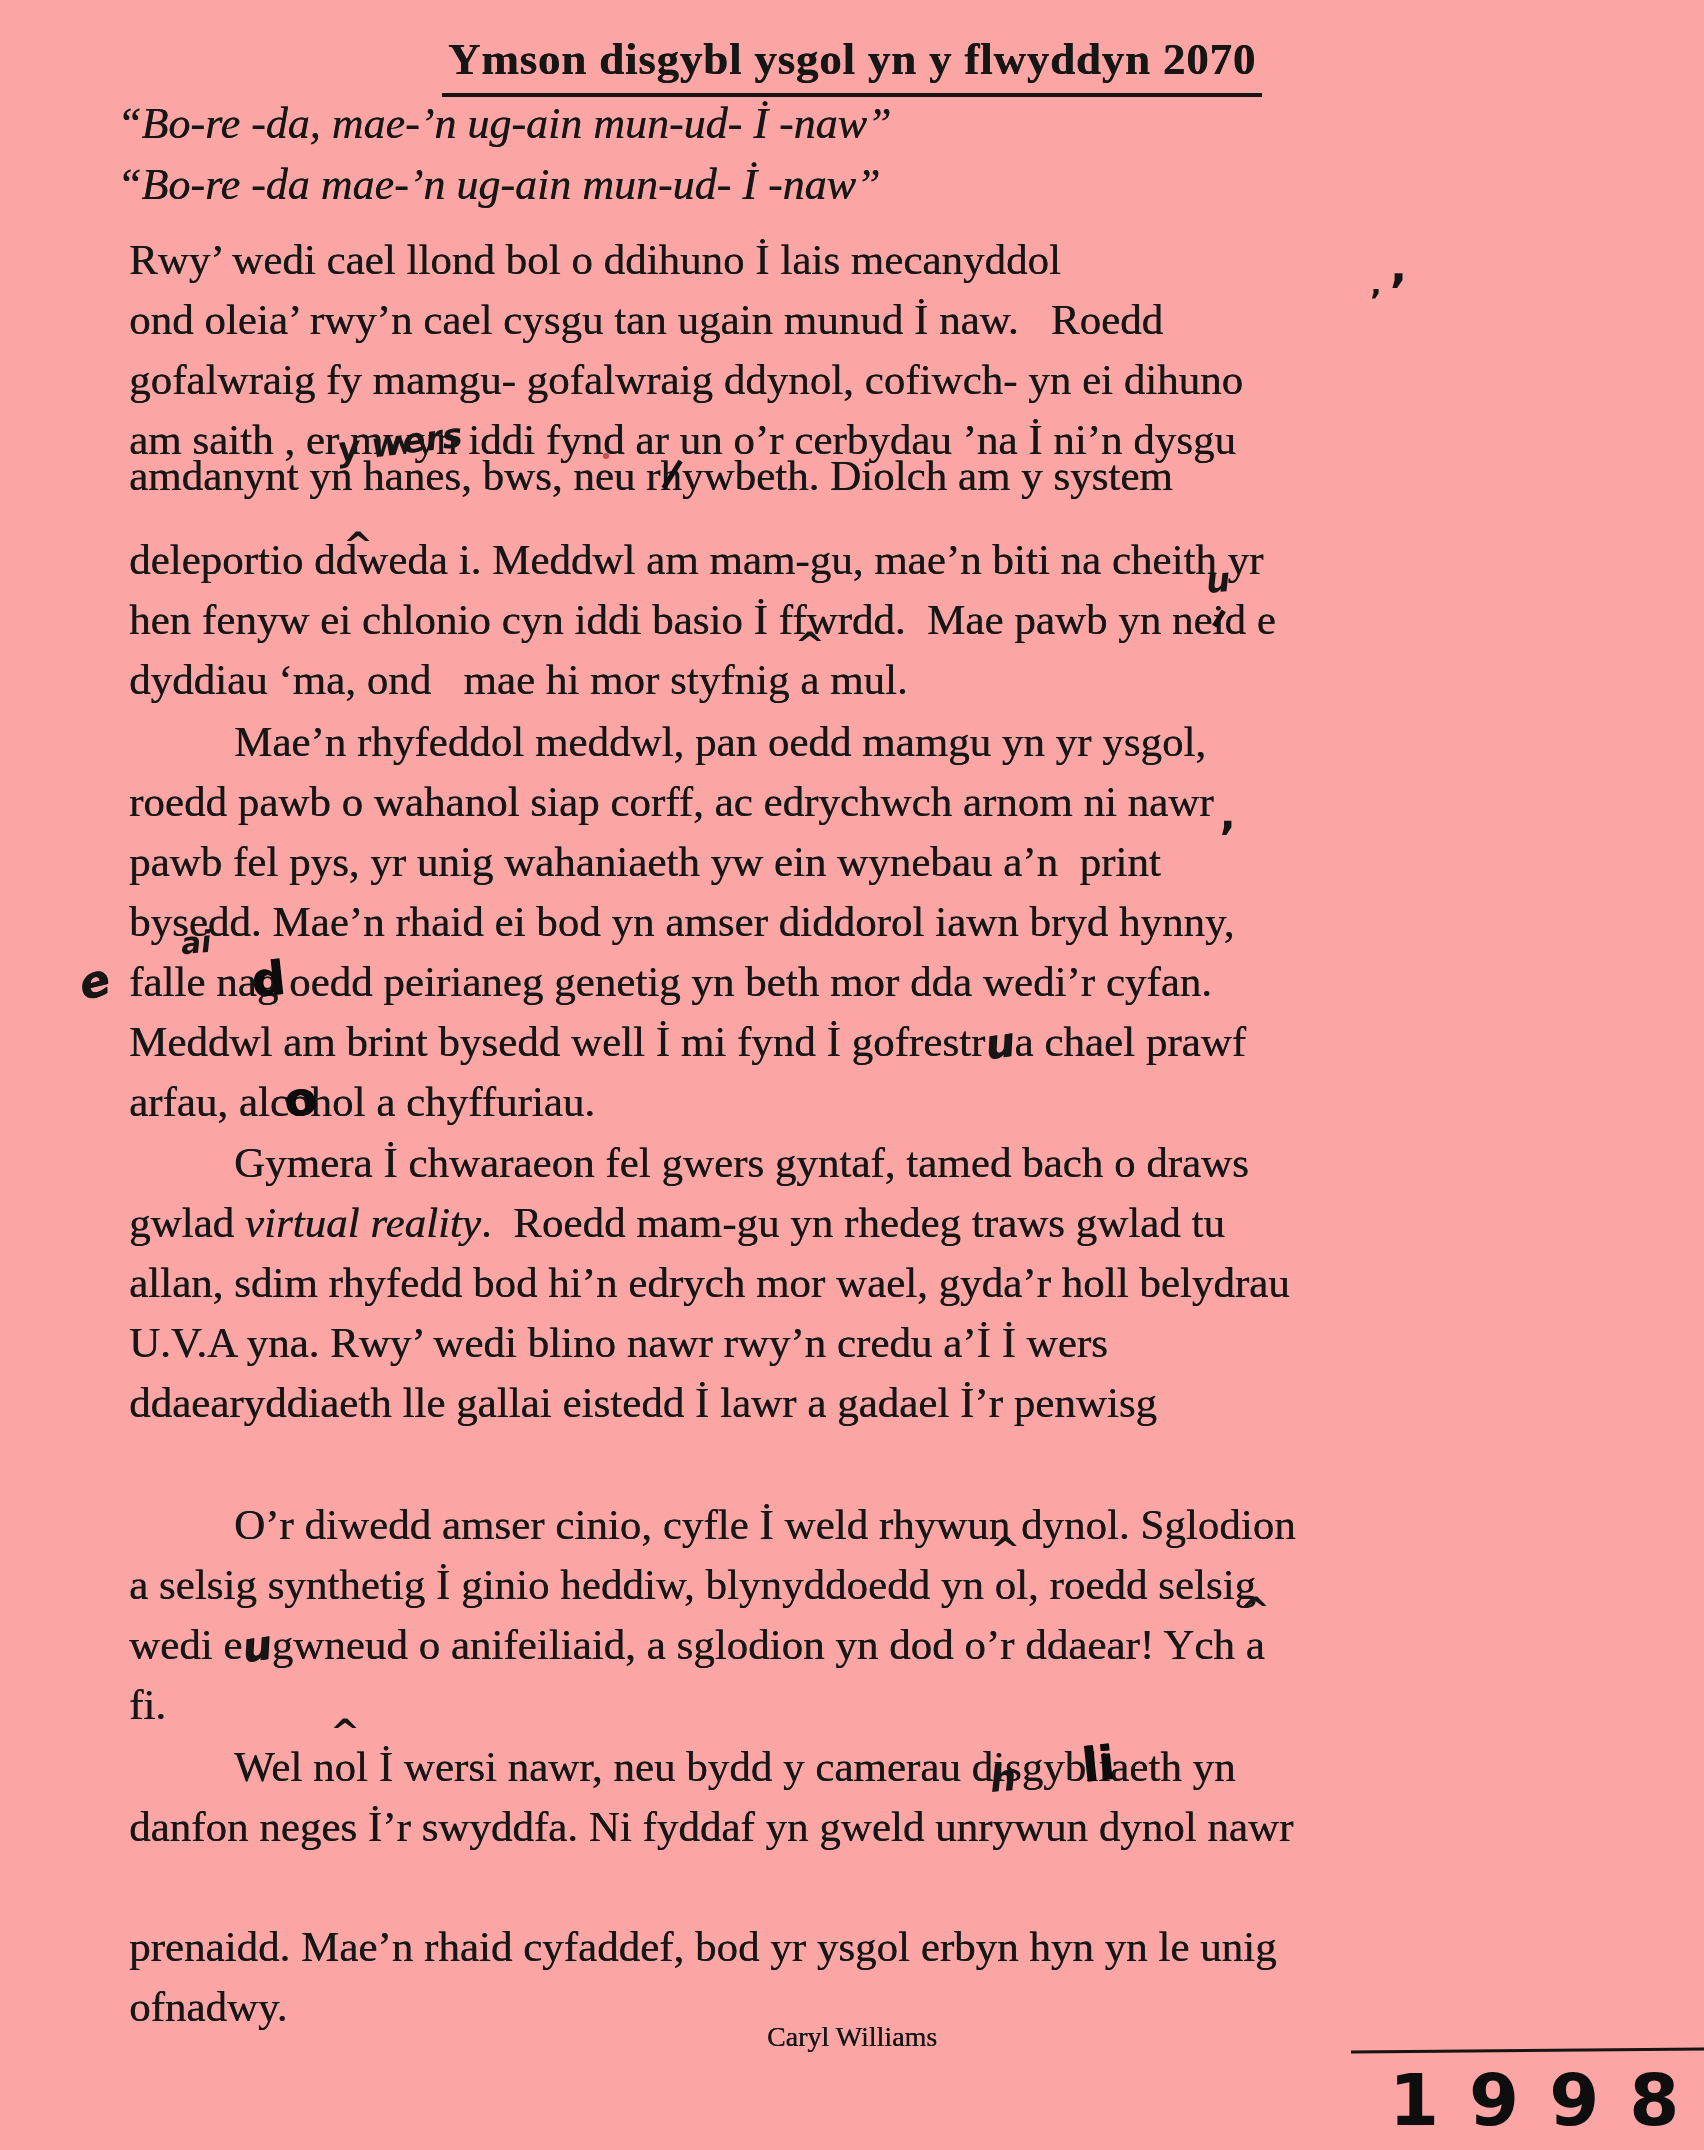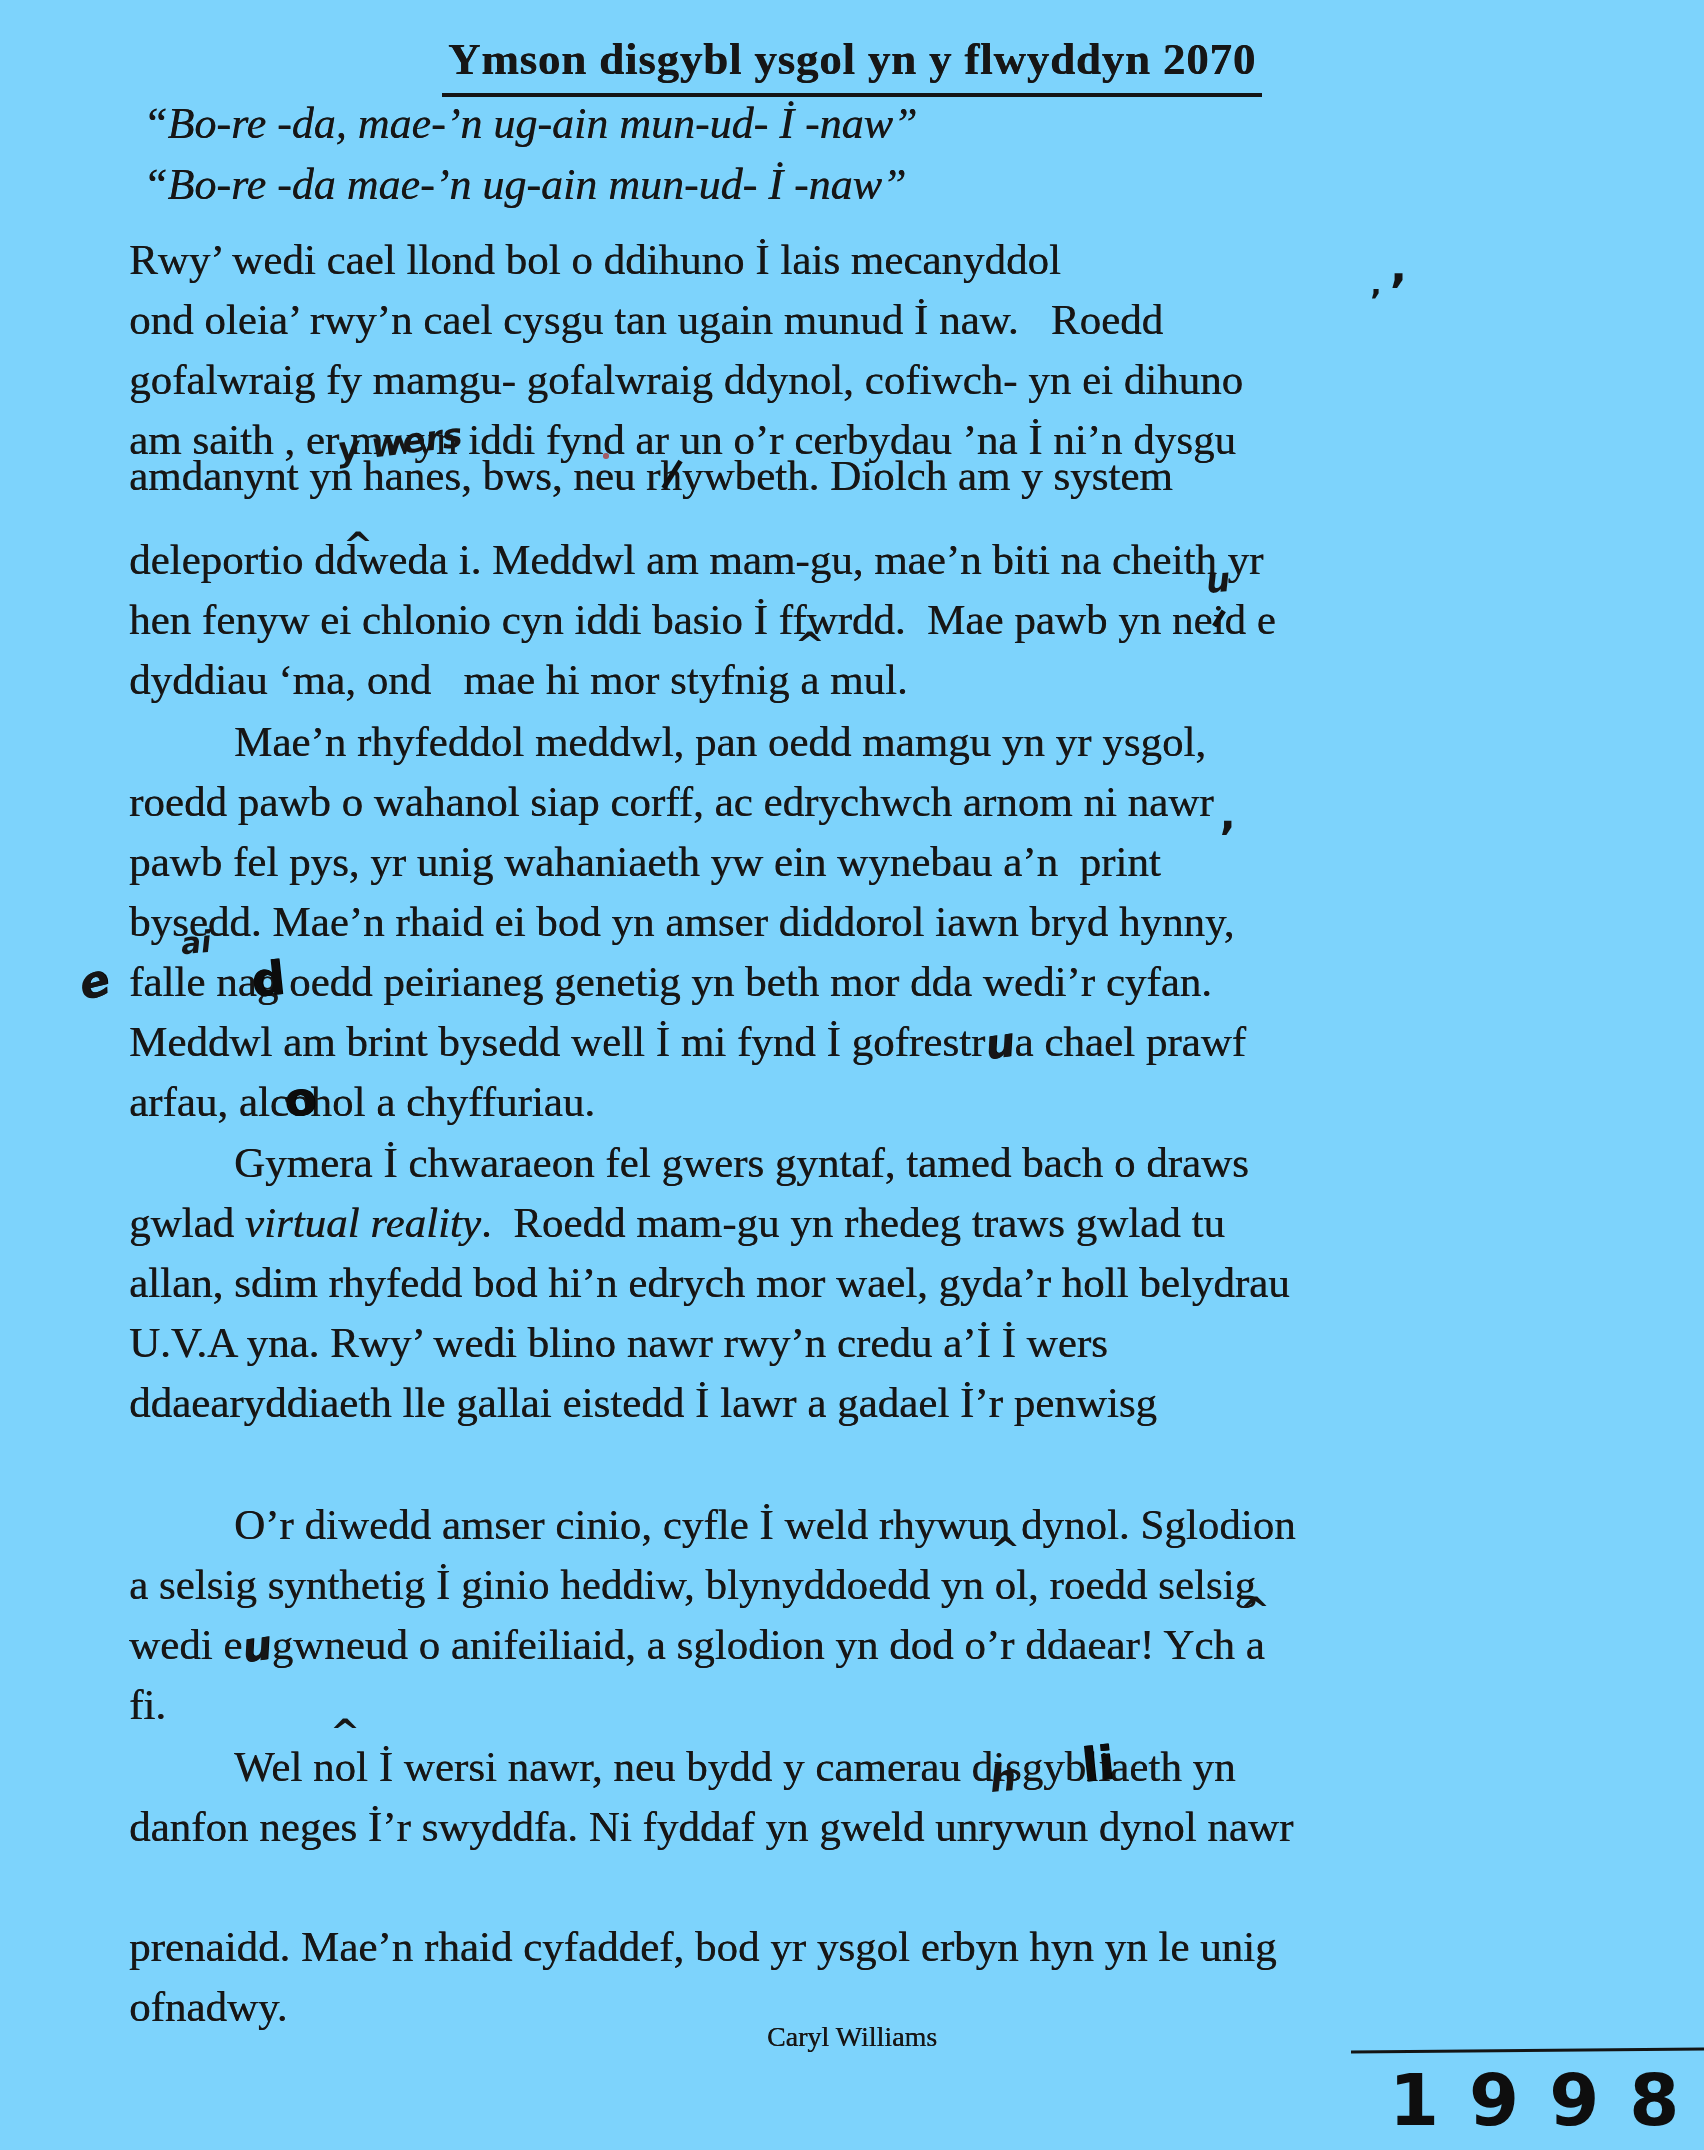--- a/index.html
+++ b/index.html
@@ -1,23 +1,23 @@
 <!DOCTYPE html>
 <html style="font-size:12.5px"><head>
 <meta charset="utf-8">
 <style>
   html,body { margin:0; padding:0; background:#e8e8e8; }
-  .page { position:relative; width:1704px; height:2151px; background:#7dd3fc;
+  .page { position:relative; width:1704px; height:2151px; background:#fca5a5;
           font-family:"Liberation Serif", serif; color:#161616; overflow:hidden; }
   .title-row { position:absolute; top:33px; left:0; width:100%; text-align:center; }
   .title-text { display:inline-block; font-size:45px; font-weight:700; letter-spacing:0.8px;
                 border-bottom:4.7px solid #151515; padding:0 6.2px 7.8px;
                 text-shadow:0.4px 0 0 #222; }
   .quote { position:absolute; left:117px; font-style:italic; font-size:44px;
-           white-space:pre; text-shadow:0.4px 0 0 #222;margin-left:26px; }
+           white-space:pre; text-shadow:0.4px 0 0 #222; }
   .ln { position:absolute; left:129px; font-size:43px; line-height:1.2; white-space:pre;
         text-shadow:0.4px 0 0 #2a2a2a; }
   .ln.ind { padding-left:105px; }
   .seg { }
   .it { font-style:italic; }
   
   .ins { display:inline-block; width:0; position:relative; }
   .ins .ab { position:absolute; bottom:28px; left:-15.6px; white-space:nowrap;
              font:italic 700 34px "DejaVu Sans", sans-serif; transform:rotate(-7deg);
              text-shadow:none; }

